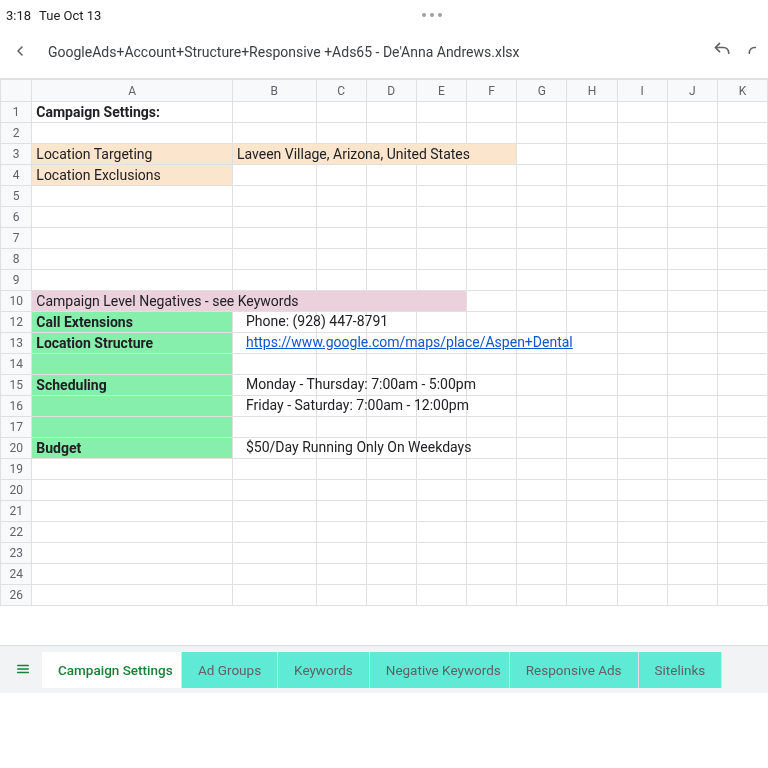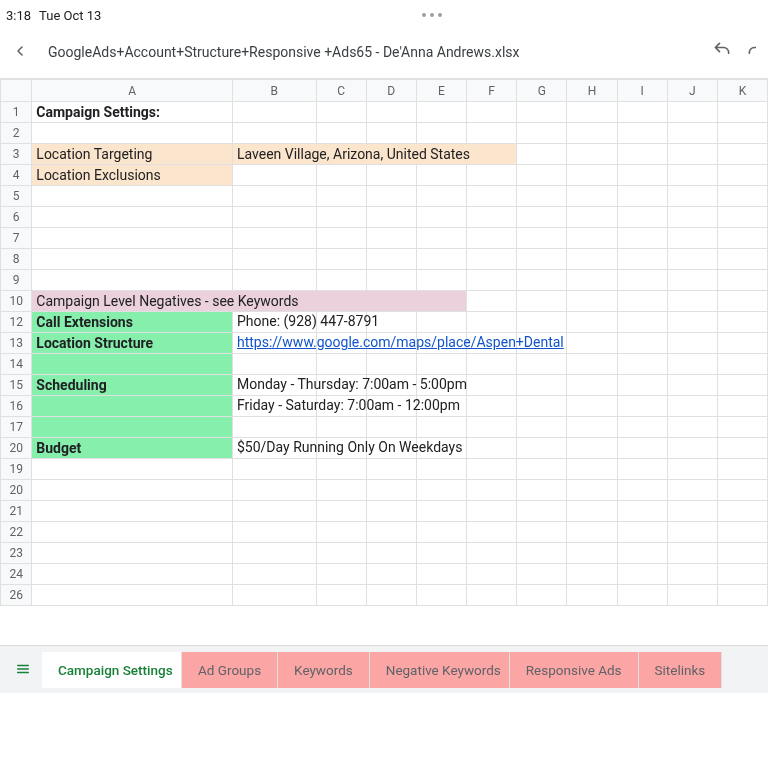--- a/index.html
+++ b/index.html
@@ -75,21 +75,21 @@
   }
   .colA { width: 192px; }
   .colB { width: 80px; }
   .colOther { width: 48px; }
   .bold { font-weight: 700; }
   .peach { background: #fce5cd; }
   .pink { background: #ead1dc; }
   .green { background: #86efac; }
   .link { color: #1155cc; text-decoration: underline; cursor:pointer; }
   .spill { position: relative; overflow: visible; }
-  .spill span { position:absolute; left:4px; top:1px; white-space:nowrap; }
+  .spill span { position:absolute; left:13px; top:1px; white-space:nowrap; }
   .tabs {
     display: flex;
     align-items: center;
     height: 48px;
     border-top: 1px solid #dadce0;
     background: #f1f3f4;
     padding: 0 6px;
     gap: 2px;
   }
   .tabs-menu {
@@ -98,21 +98,21 @@
     padding: 4px 8px;
     cursor:pointer;
   }
   .tab {
     padding: 10px 16px;
     font-size: 13.5px;
     color: #5f6368;
     cursor: pointer;
     white-space: nowrap;
     border-right: 1px solid #e0e0e0;
-    background: #fca5a5;
+    background: #5eead4;
     max-width: 140px;
     overflow: hidden;
     text-overflow: clip;
   }
   .tab.active {
     background: #fff;
     color: #188038;
     font-weight: 500;
     border-top: none;
     position: relative;

